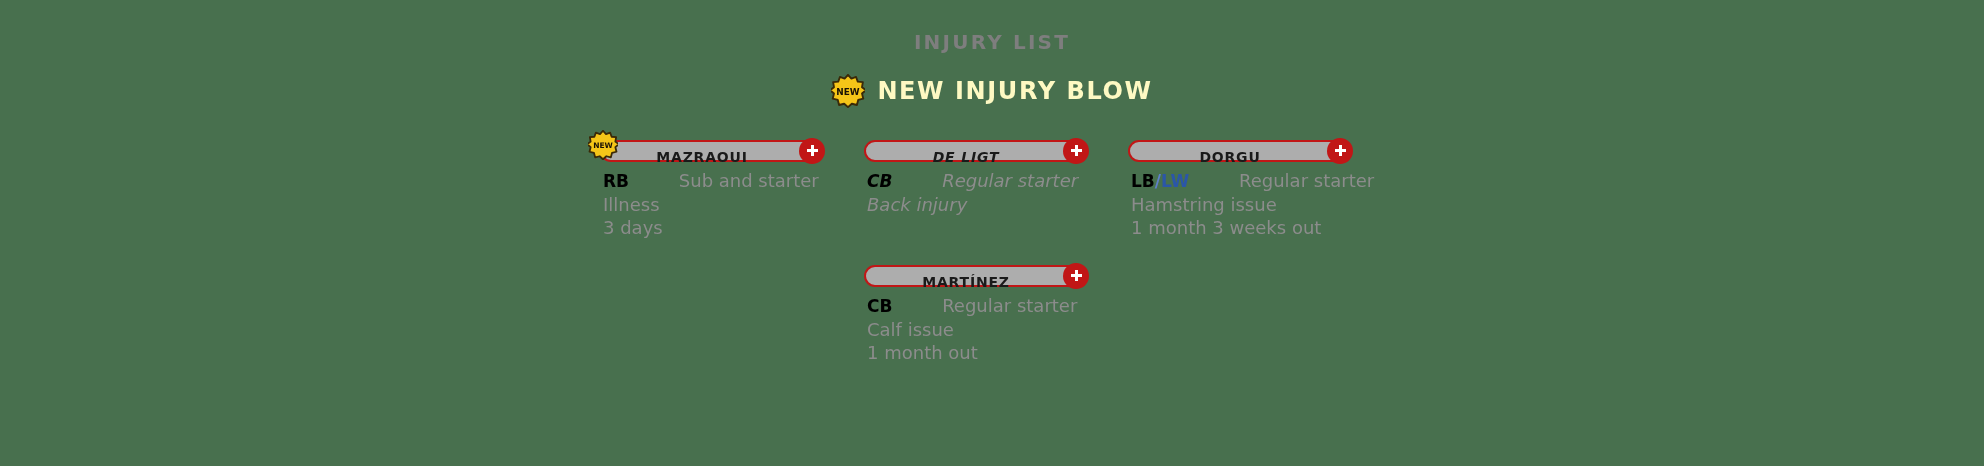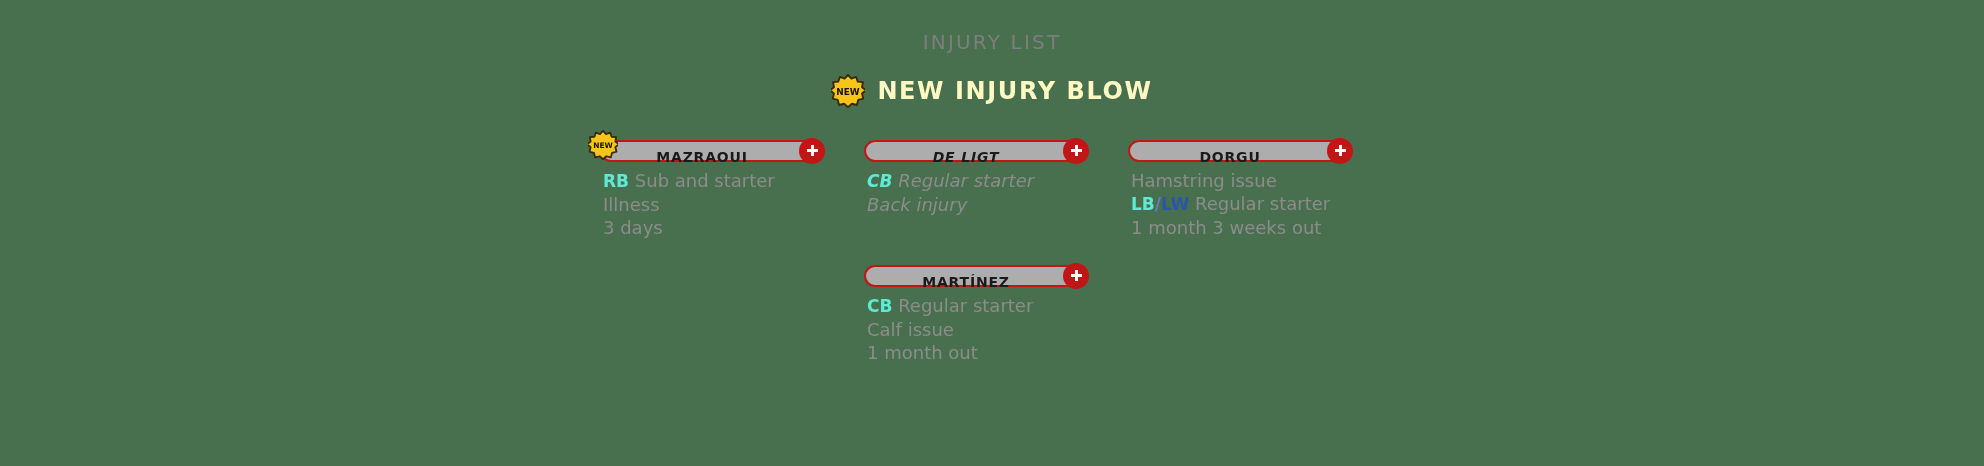--- a/index.html
+++ b/index.html
@@ -18,21 +18,21 @@
 
   
   .header {
     width: 100%;
     padding-top: 32px;
     text-align: center;
   }
   .panel-title {
     font-family: "DejaVu Sans", sans-serif;
     font-size: 20px;
-    font-weight: 400;
+    font-weight: 700;
     letter-spacing: 2.2px;
     color: #7E7E7E;
     line-height: 1;
   }
   .blow-row {
     margin-top: 22px;
     display: flex;
     align-items: center;
     justify-content: center;
     gap: 12px;
@@ -138,24 +138,24 @@
     font-size: 18px;
     font-weight: 400;
     color: #8C8C8C;
     line-height: 23px;
     white-space: nowrap;
   }
   .pos {
     font-weight: 700;
     font-size: 17px;
   }
-  .pos-gold { color: #5eead4; }
+  .pos-gold { color: #000000; }
   .pos-blue { color: #2B56A8; }
   .pos-sep  { color: #5F7FC9; font-weight: 700; font-size: 17px; }
-  .role { color: #8C8C8C; }
+  .role { color: #8C8C8C; margin-left: 44px; }
 </style>
 </head>
 <body>
 
 <div class="header">
 
   <div class="panel-title">INJURY LIST</div>
 
   <div class="blow-row">
     <span class="new-badge">
@@ -217,25 +217,25 @@
   <div class="card col3" style="grid-row:1;">
     <div class="nameplate">
       <span class="player-name">DORGU</span>
       <span class="cross-badge">
         <svg width="15" height="15" viewBox="0 0 15 15" xmlns="http://www.w3.org/2000/svg">
           <path d="M6,1 h3 v4 h4 v3 h-4 v4 h-3 v-4 h-4 v-3 h4 z" fill="#FFFFFF"></path>
         </svg>
       </span>
     </div>
     <div class="details">
-      <div class="detail-line">Hamstring issue</div>
       <div class="detail-line">
         <span class="pos pos-gold">LB</span><span class="pos-sep">/</span><span class="pos pos-blue">LW</span>
         <span class="role">Regular starter</span>
       </div>
+      <div class="detail-line">Hamstring issue</div>
       <div class="detail-line">1 month 3 weeks out</div>
     </div>
   </div>
 
   <div class="card col2" style="grid-row:2;">
     <div class="nameplate">
       <span class="player-name">MARTÍNEZ</span>
       <span class="cross-badge">
         <svg width="15" height="15" viewBox="0 0 15 15" xmlns="http://www.w3.org/2000/svg">
           <path d="M6,1 h3 v4 h4 v3 h-4 v4 h-3 v-4 h-4 v-3 h4 z" fill="#FFFFFF"></path>

